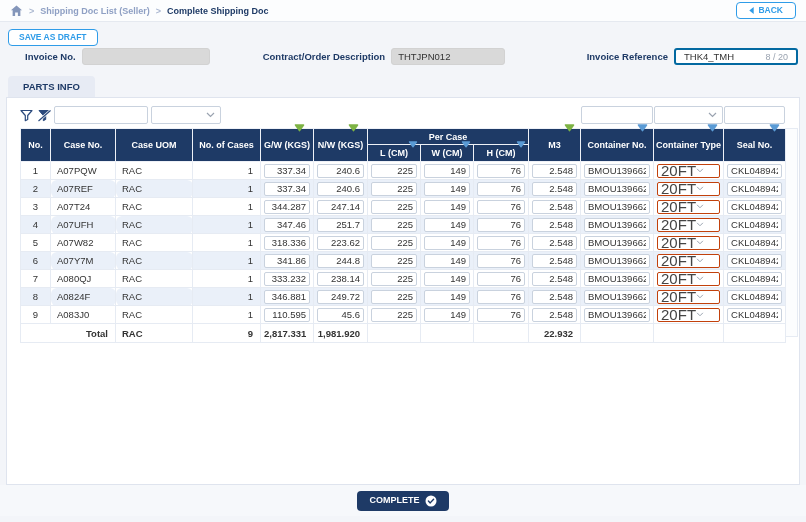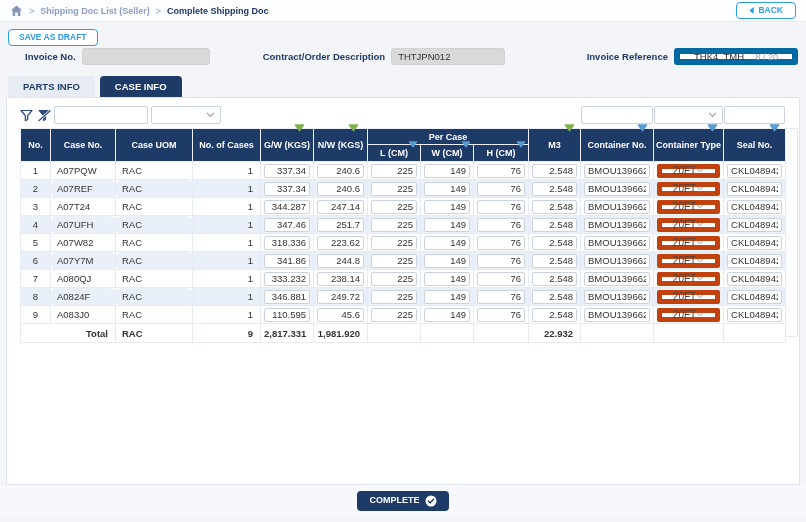--- a/index.html
+++ b/index.html
@@ -18,22 +18,22 @@
 
   
   .toolbar-row{margin:6px 0 0 8px;height:19px;display:flex;align-items:center;}
   .form-row{display:flex;align-items:center;height:19px;padding:0 8px 0 25px;}
   .field{display:flex;align-items:center;gap:6px;}
   .field label{color:#1e3a66;font-size:9.5px;font-weight:bold;white-space:nowrap;}
   .inp-disabled{background:#d9d9d9;border:1px solid #d2d2d2;border-radius:3px;height:17px;box-sizing:border-box;
     font-family:inherit;font-size:9.5px;color:#333;padding:0 6px;}
   .field-contract{margin-left:53px;}
   .field-ref{margin-left:auto;}
-  .inp-counter-box{display:flex;align-items:center;background:#fff;border:6px solid #0369a1;border-radius:3px;
-    width:124px;height:17px;box-sizing:border-box;padding:0 14px;}
+  .inp-counter-box{display:flex;align-items:center;background:#fff;border:2px solid #0369a1;border-radius:3px;
+    width:124px;height:17px;box-sizing:border-box;padding:0 8px;}
   .inp-counter-box input{border:none;outline:none;flex:1;min-width:0;font-family:inherit;font-size:9.5px;color:#333;padding:0;background:transparent;}
   .counter{color:#9aa3b0;font-size:9px;margin-left:4px;white-space:nowrap;}
 
   
   .tabs{display:flex;gap:5px;margin:10px 0 0 8px;height:21px;}
   .tab{background:#e7ebf4;color:#1e3a66;font-size:9.5px;font-weight:bold;border-radius:4px 4px 0 0;
     padding:0 15px;display:flex;align-items:center;cursor:pointer;}
   .tab.active{background:#1e3a66;color:#fff;}
 
   
@@ -55,22 +55,22 @@
   table.grid thead tr.h2 th{height:14px;}
   table.grid td{border:1px solid #e6ebf3;padding:0 3px;height:18px;color:#333;box-sizing:border-box;background:#fff;}
   table.grid tr.alt td{background:#eaf0f9;}
   .td-center{text-align:center;}
   .td-left{text-align:left;padding-left:6px !important;border-radius:6px;}
   .td-right{text-align:right;padding-right:7px !important;}
   .cell-input{width:100%;box-sizing:border-box;height:14px;border:1px solid #c9d2de;border-radius:2px;background:#fff;
     font-family:inherit;font-size:9.5px;color:#333;padding:0 3px;display:block;}
   .cell-input.r{text-align:right;}
   .cell-input.l{text-align:left;}
-  .cell-select{height:14px;box-sizing:border-box;border:5px solid #c2410c;border-radius:2px;background:#fff;
-    display:flex;align-items:center;justify-content:center;padding:0 3px;color:#444;cursor:pointer;font-size:10px;}
+  .cell-select{height:14px;box-sizing:border-box;border:1px solid #c2410c;border-radius:2px;background:#fff;
+    display:flex;align-items:center;justify-content:flex-start;padding:0 3px;color:#444;cursor:pointer;font-size:15px;}
   tr.total-row td{font-weight:bold;height:19px;background:#fff !important;}
   td.total-label{background:#1e3a66 !important;color:#fff;text-align:right;padding-right:7px !important;}
 
   .pin{position:absolute;z-index:3;line-height:0;}
   .pin-top{top:-5px;right:8px;}
   .pin-top-b{top:-5px;right:5px;}
   .pin-sub{top:-4px;right:2px;}
 
   .gutter{position:absolute;top:30px;right:1px;width:13px;height:209px;box-sizing:border-box;
     border:1px solid #e6ebf3;background:#fcfdfe;}
@@ -124,21 +124,20 @@
       <label>Invoice Reference</label>
       <div class="inp-counter-box">
         <input value="THK4_TMH" style="">
         <span class="counter">8 / 20</span>
       </div>
     </div>
   </div>
 
   <div class="tabs">
     <div class="tab">PARTS INFO</div>
-    <div class="tab active">CASE INFO</div>
   </div>
 
   <div class="card">
 
     <div class="filter-row">
       <div class="f-icons">
         <span style="line-height:0;">
           <svg width="13" height="13" viewBox="0 0 13 13">
               <path d="M1 1.5 h11 l-4.3 5 v4 l-2.4 1.2 V6.5 Z" fill="none" stroke="#2b4a7d" stroke-width="1.2" stroke-linejoin="round"></path>
             </svg>

